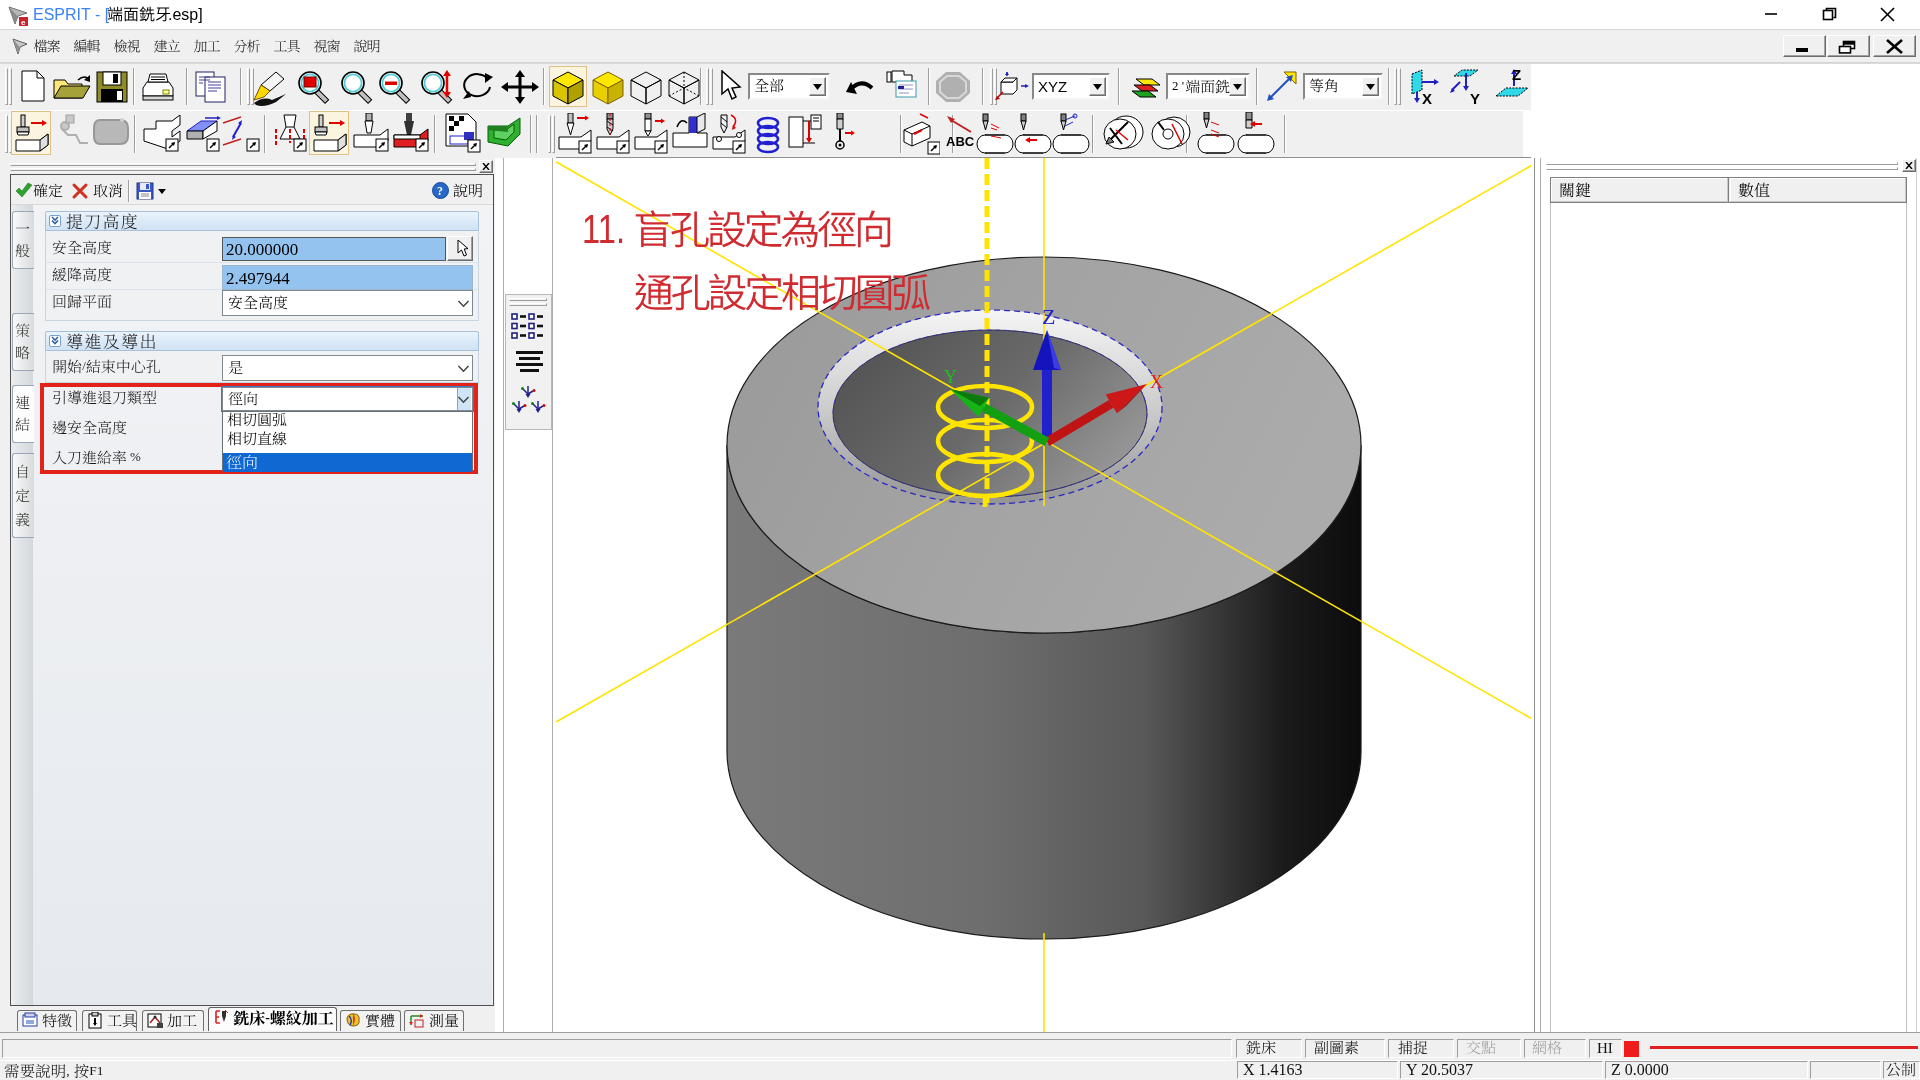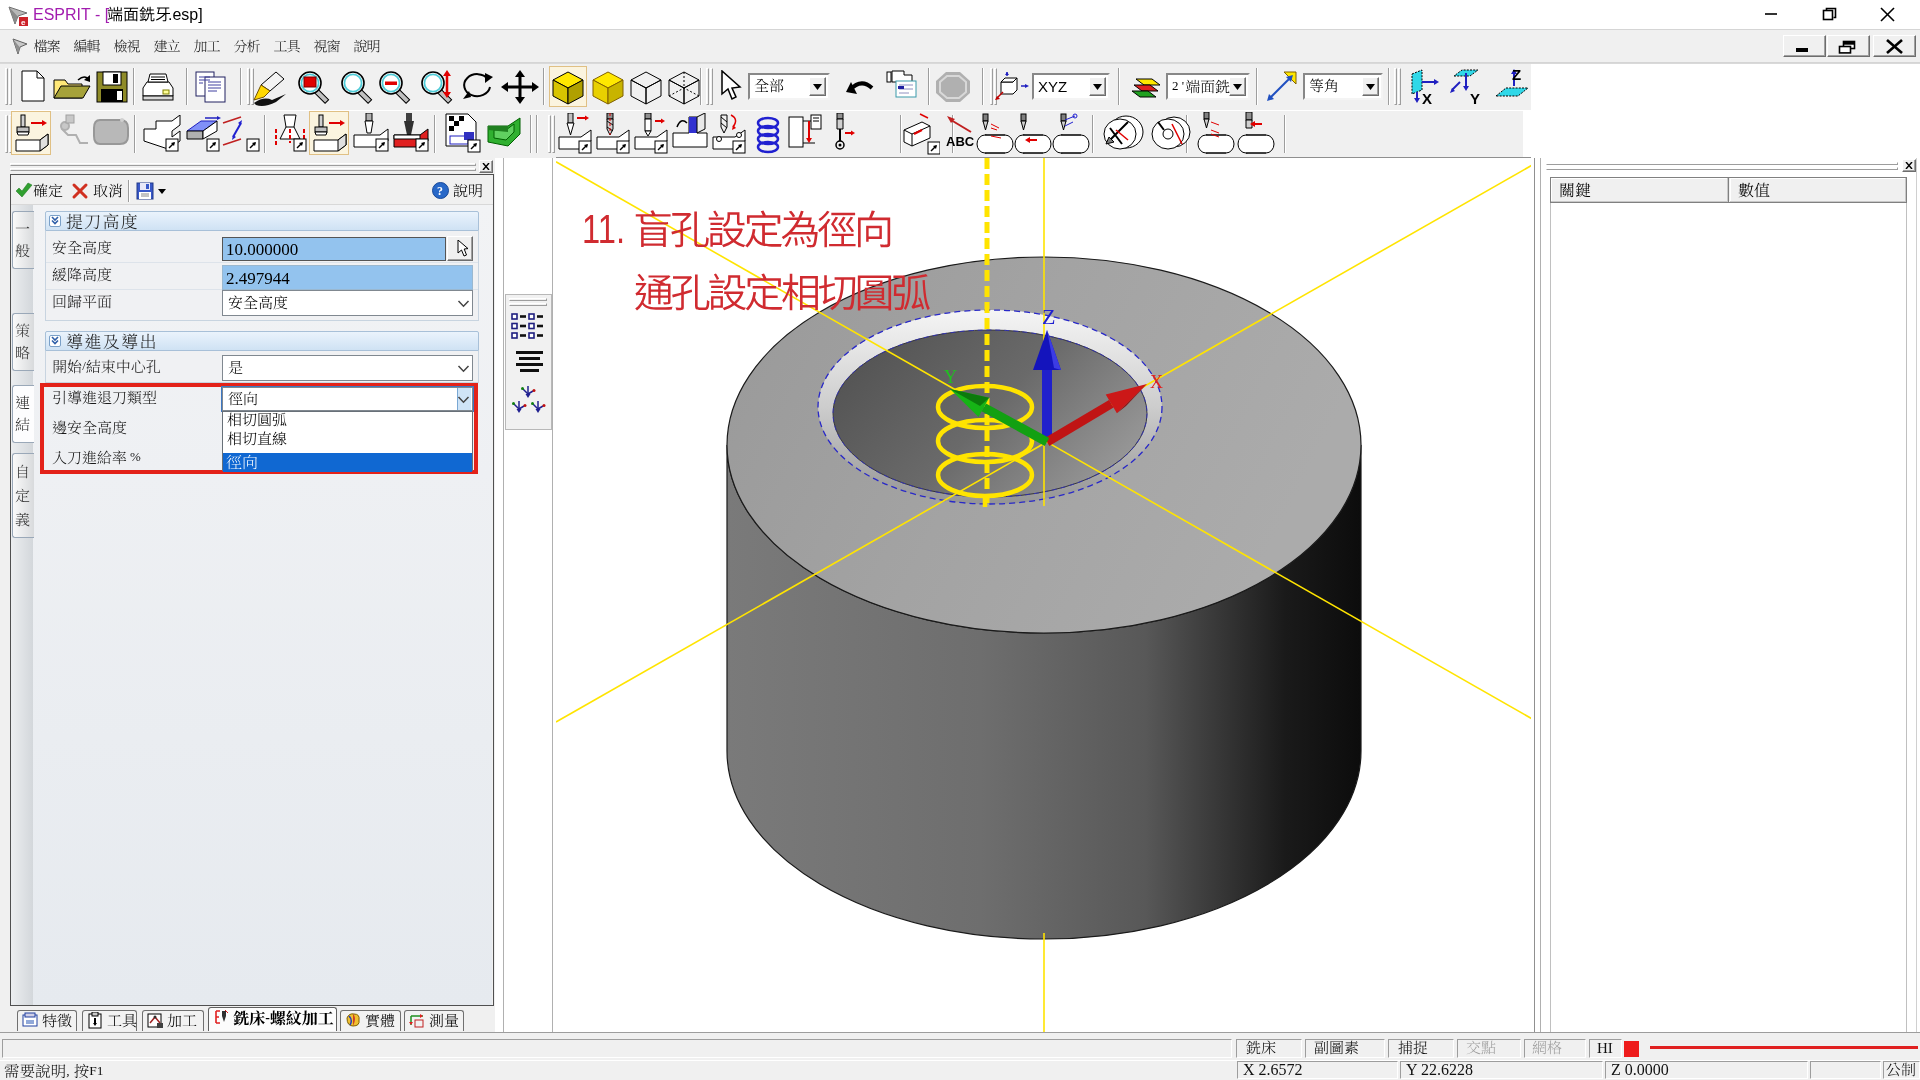--- a/index.html
+++ b/index.html
@@ -132,21 +132,21 @@
       <path id="c21046r" d="M67.6 13.2V75.7H68.6C70.5 75.7 72.7 74.5 72.7 73.6V16.9C75.2 16.6 76.1 15.6 76.4 14.3ZM85.4 6.4V86.4C85.4 87.9 84.9 88.5 83.1 88.5C81.3 88.5 71.9 87.7 71.9 87.7V89.4C75.9 89.8 78.4 90.5 79.7 91.4C81 92.5 81.5 93.9 81.8 95.6C89.7 94.7 90.6 91.7 90.6 86.9V10.1C93 9.8 94 8.8 94.3 7.4ZM10 52.7V89.3H10.9C13 89.3 15.2 88.1 15.2 87.6V55.7H30V95.5H31.1C33.1 95.5 35.3 94.2 35.3 93.2V55.7H50.3V79.8C50.3 81 50 81.4 48.8 81.4C47.3 81.4 41.5 81 41.5 81V82.6C44.2 83.1 45.9 83.6 46.8 84.5C47.8 85.5 48.1 87.2 48.2 88.8C54.8 88 55.6 85.2 55.6 80.4V56.8C57.5 56.5 59.3 55.6 59.9 54.9L52.2 49.2L49.3 52.7H35.3V40.6H60.5C61.9 40.6 62.8 40.1 63.1 39C60 36.2 55.2 32.3 55.2 32.3L50.9 37.7H35.3V24.1H56.9C58.3 24.1 59.3 23.6 59.5 22.5C56.5 19.6 51.6 15.8 51.6 15.8L47.4 21.1H35.3V8.6C37.8 8.2 38.6 7.2 38.8 5.8L30 4.8V21.1H17.3C18.8 18.3 20.1 15.3 21.3 12.3C23.4 12.4 24.4 11.6 24.8 10.5L16.2 7.8C13.9 17.7 10 27.5 5.7 33.9L7.2 34.8C10.2 32 13 28.3 15.6 24.1H30V37.7H3.4L4.1 40.6H30V52.7H15.7L10 50.1Z"></path>
     </defs>
   </svg>
 <div class="a" style="left:0;top:0;width:1920px;height:29px;background:#fff"></div>
 <svg class="a" style="left:7px;top:4px" width="24" height="24" viewBox="0 0 24 24">
 <polygon points="2,3 20,9 11,12 8,20" fill="#b8b8b8" stroke="#707070" stroke-width="1"></polygon>
 <polygon points="2,3 14,16 11,12 8,20" fill="#8a8a8a"></polygon>
 <rect x="12" y="13" width="9" height="9" fill="#cc2229"></rect>
 <text x="14" y="21" font-size="8" fill="#fff" font-family="Liberation Sans" font-weight="bold">e</text>
 </svg>
-<div class="a" style="left:33px;top:6px;font-size:16px;color:#a21caf">ESPRIT - [</div>
+<div class="a" style="left:33px;top:6px;font-size:16px;color:#3b82f6">ESPRIT - [</div>
 <svg style="position:absolute;left:107px;top:6px" width="66" height="18" viewBox="0 0 412.5 112.5">
     <g fill="#000" transform="translate(0,0)">
       <use href="#c31471d" x="0.0"></use>
       <use href="#c38754d" x="100.0"></use>
       <use href="#c37521d" x="200.0"></use>
       <use href="#c29273d" x="300.0"></use>
     </g>
   </svg>
 <div class="a" style="left:168px;top:6px;font-size:16px;color:#000">.esp]</div>
 <svg class="a" style="left:1750px;top:0" width="170" height="29" viewBox="0 0 170 29">
@@ -913,21 +913,21 @@
 <div class="a" style="left:46px;top:289px;width:432px;height:1px;background:#dde3ea"></div>
 <svg style="position:absolute;left:52px;top:240px" width="62" height="17" viewBox="0 0 413.3 113.3">
     <g fill="#1a1a1a" transform="translate(0,0)">
       <use href="#c23433r" x="0.0"></use>
       <use href="#c20840r" x="100.0"></use>
       <use href="#c39640r" x="200.0"></use>
       <use href="#c24230r" x="300.0"></use>
     </g>
   </svg>
 <div class="a" style="left:222px;top:237px;width:224px;height:24px;background:#93c3ee;border:1px solid #555"></div>
-<div class="a" style="left:226px;top:240px;font-size:17px;font-family:'Liberation Serif',serif;color:#000">10.000000</div>
+<div class="a" style="left:226px;top:240px;font-size:17px;font-family:'Liberation Serif',serif;color:#000">20.000000</div>
 <div class="btn3" style="left:447px;top:236px;width:26px;height:25px"></div>
 <svg class="a" style="left:456px;top:240px" width="12" height="17" viewBox="0 0 12 17">
     <polygon points="2,0 2,13 5.5,10 8,16 10.5,15 8.2,9 12,8.6" fill="#fff" stroke="#000"></polygon>
   </svg>
 <svg style="position:absolute;left:52px;top:267px" width="62" height="17" viewBox="0 0 413.3 113.3">
     <g fill="#1a1a1a" transform="translate(0,0)">
       <use href="#c32233r" x="0.0"></use>
       <use href="#c38477r" x="100.0"></use>
       <use href="#c39640r" x="200.0"></use>
       <use href="#c24230r" x="300.0"></use>
@@ -1367,23 +1367,23 @@
       <use href="#c38656r" x="0.0"></use>
       <use href="#c35201r" x="100.0"></use>
       <use href="#c35498r" x="200.0"></use>
       <use href="#c26126r" x="300.0"></use>
       <text x="400.0" y="76" font-family="Liberation Serif" font-size="86.8" xml:space="preserve">, </text>
       <use href="#c25353r" x="448.2"></use>
       <text x="548.2" y="76" font-family="Liberation Serif" font-size="86.8" xml:space="preserve">F1</text>
     </g>
   </svg>
 <div class="cell" style="left:1237px;top:1061px;width:161px;height:18px"></div>
-<div class="a" style="left:1243px;top:1061px;font-size:16px;font-family:'Liberation Serif',serif;color:#111">X 2.6572</div>
+<div class="a" style="left:1243px;top:1061px;font-size:16px;font-family:'Liberation Serif',serif;color:#111">X 1.4163</div>
 <div class="cell" style="left:1400px;top:1061px;width:203px;height:18px"></div>
-<div class="a" style="left:1406px;top:1061px;font-size:16px;font-family:'Liberation Serif',serif;color:#111">Y 22.6228</div>
+<div class="a" style="left:1406px;top:1061px;font-size:16px;font-family:'Liberation Serif',serif;color:#111">Y 20.5037</div>
 <div class="cell" style="left:1605px;top:1061px;width:203px;height:18px"></div>
 <div class="a" style="left:1611px;top:1061px;font-size:16px;font-family:'Liberation Serif',serif;color:#111">Z 0.0000</div>
 <div class="cell" style="left:1810px;top:1061px;width:71px;height:18px"></div>
 <div class="cell" style="left:1883px;top:1061px;width:37px;height:18px"></div>
 <svg style="position:absolute;left:1886px;top:1062px" width="32" height="17" viewBox="0 0 213.3 113.3">
     <g fill="#111" transform="translate(0,0)">
       <use href="#c20844r" x="0.0"></use>
       <use href="#c21046r" x="100.0"></use>
     </g>
   </svg>

